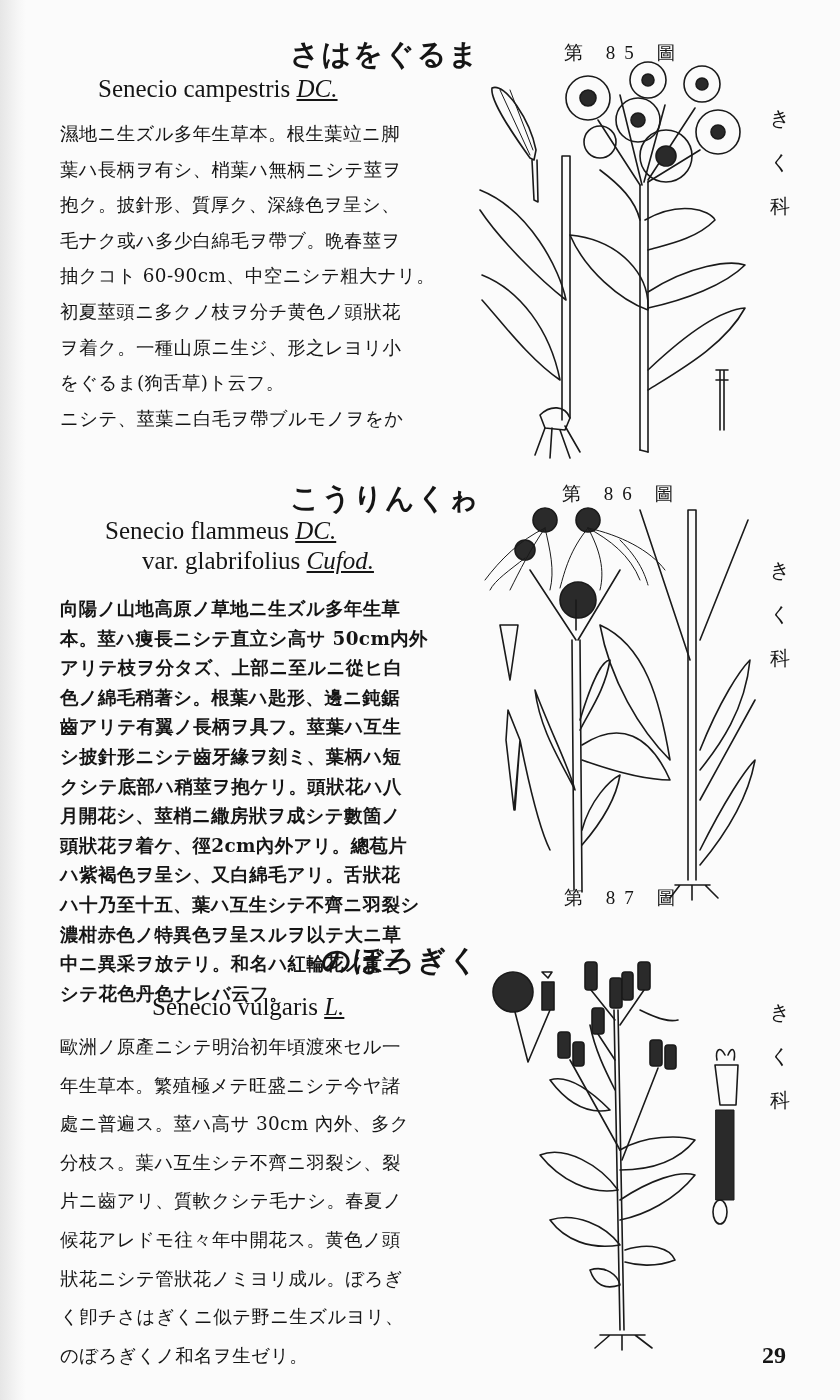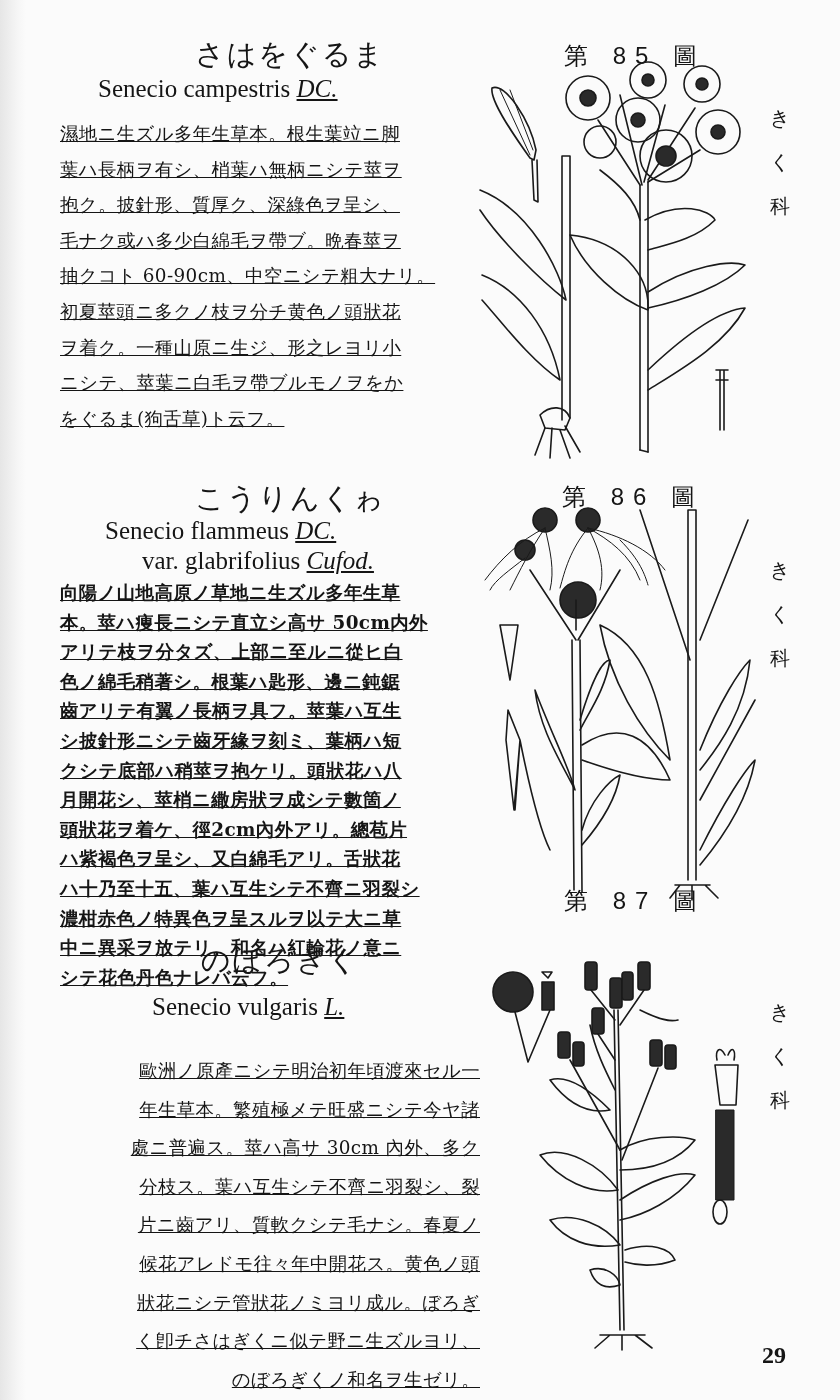--- a/index.html
+++ b/index.html
@@ -9,51 +9,51 @@
     position: relative;
     font-family: "DejaVu Serif", serif;
     color: #151515;
   }
   .margin-shade {
     position: absolute; left: 0; top: 0; width: 26px; height: 1400px;
     background: linear-gradient(to right, #e6e6e6, #f6f6f6 70%, #fbfbfb);
   }
   .entry { position: absolute; left: 60px; width: 420px; }
   .jp-title {
-    text-align: center; font-family: "DejaVu Sans", sans-serif;
-    font-weight: normal; font-size: 29px; letter-spacing: 2px; line-height: 36px;
+    text-align: right; font-family: "DejaVu Sans", sans-serif;
+    font-weight: bold; font-size: 29px; letter-spacing: 2px; line-height: 36px;
   }
   .sci {
     font-family: "Liberation Serif", serif; font-size: 25px; line-height: 34px;
     white-space: nowrap;
   }
   .sci i { font-style: italic; text-decoration: underline; }
   .body-text {
     font-family: "DejaVu Serif", serif; font-size: 18.4px;
     letter-spacing: 0.4px; word-break: break-all;
   }
-  .body-text .line { display: block; white-space: nowrap; text-decoration: underline; }
+  .body-text .line { display: block; white-space: nowrap; }
   #e85 { top: 36px; }
   #e85 .jp-title { padding-left: 40px; }
   #e85 .sci-1 { padding-left: 38px; }
   #e85 .sci-2 { padding-left: 78px; }
   #e85 .body-text { margin-top: 10px; line-height: 35.6px; }
 
   #e86 { top: 480px; }
   #e86 .jp-title { padding-left: 40px; }
   #e86 .sci-1 { padding-left: 45px; line-height: 30px;}
   #e86 .sci-2 { padding-left: 82px; line-height: 30px;}
-  #e86 .body-text { margin-top: 2px; line-height: 29.6px; font-weight: bold; }
+  #e86 .body-text { margin-top: 18px; line-height: 29.6px; font-weight: bold; }
 
   #e87 { top: 942px; }
   #e87 .jp-title { padding-left: 20px; }
   #e87 .sci-1 { padding-left: 92px; margin-top: 12px; }
-  #e87 .body-text { margin-top: 28px; line-height: 38.6px; text-align: right; }
+  #e87 .body-text { margin-top: 4px; line-height: 38.6px; }
   .fig-label {
-    position: absolute; font-family: Liberation Sans, sans-serif; font-size: 24px;
+    position: absolute; font-family: Liberation Serif, serif; font-size: 19px;
     letter-spacing: 9px; white-space: nowrap;
   }
   .family {
     position: absolute; left: 762px; width: 36px;
     font-family: "DejaVu Serif", serif; font-size: 20px; text-align: center;
     line-height: 44px;
   }
   .family span { display: block; }
   .page-num {
     position: absolute; left: 762px; top: 1342px;
@@ -76,22 +76,22 @@
     <i>DC.</i>
   </div>
   <div class="body-text">
     <span class="line">濕地ニ生ズル多年生草本。根生葉竝ニ脚</span>
     <span class="line">葉ハ長柄ヲ有シ、梢葉ハ無柄ニシテ莖ヲ</span>
     <span class="line">抱ク。披針形、質厚ク、深綠色ヲ呈シ、</span>
     <span class="line">毛ナク或ハ多少白綿毛ヲ帶ブ。晩春莖ヲ</span>
     <span class="line">抽クコト 60-90cm、中空ニシテ粗大ナリ。</span>
     <span class="line">初夏莖頭ニ多クノ枝ヲ分チ黄色ノ頭狀花</span>
     <span class="line">ヲ着ク。一種山原ニ生ジ、形之レヨリ小</span>
+    <span class="line">をぐるま(狗舌草)ト云フ。</span>
     <span class="line">ニシテ、莖葉ニ白毛ヲ帶ブルモノヲをか</span>
-    <span class="line">をぐるま(狗舌草)ト云フ。</span>
   </div>
 </div>
 
 <div class="fig-label" style="left:564px; top:40px;">第 85 圖</div>
 <div class="family" style="top:96px;">
   <span>き</span>
   <span>く</span>
   <span>科</span>
 </div>
 

